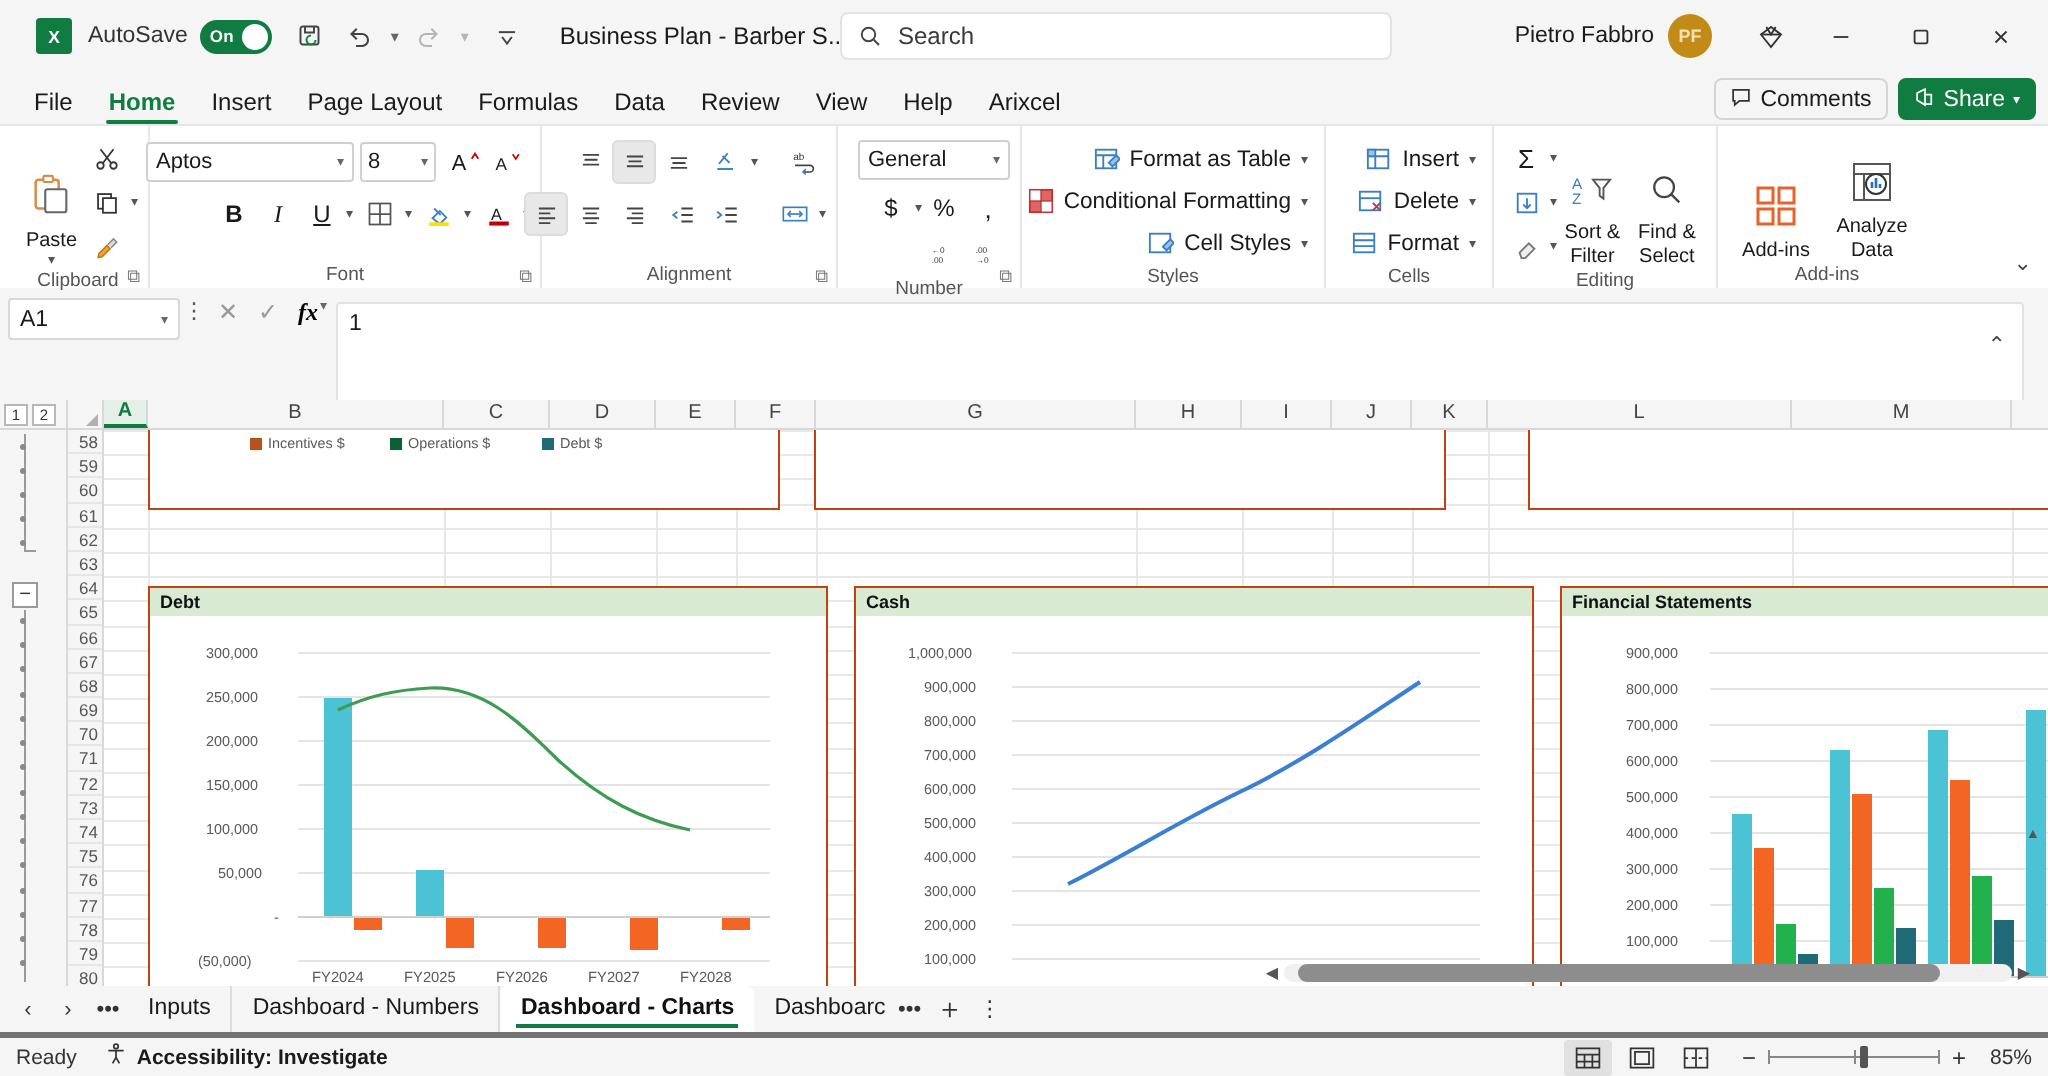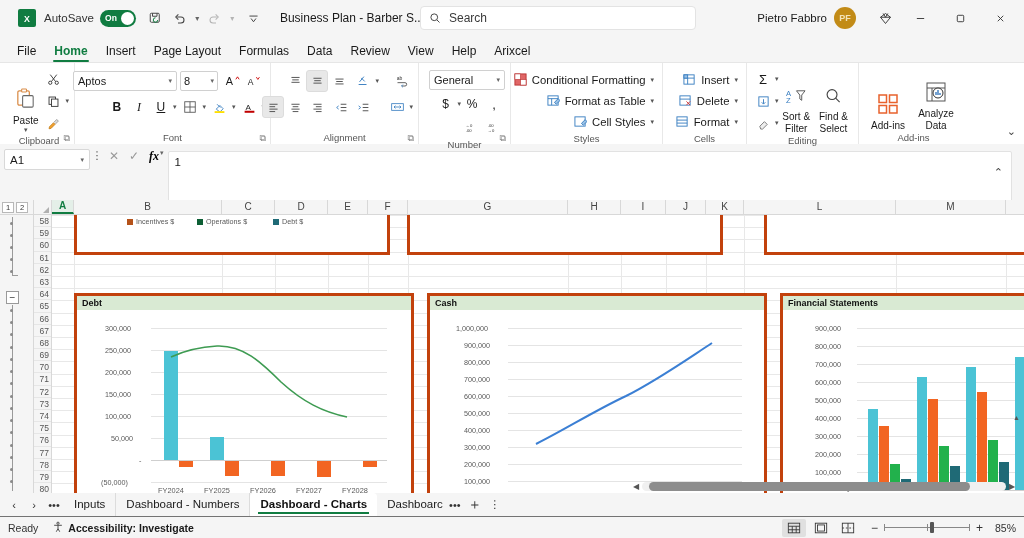--- a/index.html
+++ b/index.html
@@ -188,21 +188,21 @@
     height: 12.2px; font-size: 8.5px; color: #555; text-align: right; padding-right: 2px;
     line-height: 12.2px; border-bottom: 1px solid #e6e6e6; cursor: pointer;
   }
   .sheet { flex: 1; position: relative; background: #fff; overflow: hidden; }
   .gridlines { position: absolute; inset: 0; }
   .gl-h { position: absolute; left: 0; right: 0; height: 1px; background: #e8e8e8; }
   .gl-v { position: absolute; top: 0; bottom: 0; width: 1px; background: #e8e8e8; }
 
   
   .chart-card {
-    position: absolute; background: #fff; border: 3px solid #c2410c;
+    position: absolute; background: #fff; border: 1px solid #c2410c;
   }
   .card-title {
     background: #d9ead3; font-size: 9px; font-weight: 700; color: #111;
     padding: 2px 5px; font-family: "Liberation Sans", sans-serif;
   }
   .chart-area { position: relative; }
   .axlabel { position: absolute; font-size: 7.2px; color: #595959; font-family: "Liberation Sans", sans-serif; white-space: nowrap; }
   .catlabel { position: absolute; font-size: 7.4px; color: #595959; white-space: nowrap; }
   .grid-h { position: absolute; height: 1px; background: #e4e4e4; }
   .bar { position: absolute; }
@@ -236,21 +236,21 @@
 
   
   .vscroll { position: absolute; right: 2px; top: 214px; width: 11px; height: 278px; }
   .vs-arrow { font-size: 7px; color: #555; text-align: center; cursor: pointer; }
   .vs-thumb { position: absolute; left: 1px; top: 105px; width: 9px; height: 66px; background: #8d8d8d; border-radius: 5px; cursor: grab;}
 
   
   .statusbar {
     position: absolute; left: 0; bottom: 0; width: 1024px; height: 22px;
     background: #f5f5f5; display: flex; align-items: center; padding: 0 8px;
-    border-top: 1px solid #737373;
+    border-top: 3px solid #737373;
   }
   .st-text { font-size: 10.5px; color: #333; margin-right: 14px; }
   .st-acc { font-size: 10.5px; color: #1a1a1a; font-weight: 600; display: flex; align-items: center; gap: 4px; cursor: pointer;}
   .st-right { margin-left: auto; display: flex; align-items: center; gap: 3px; }
   .viewbtn {
     width: 24px; height: 18px; display: flex; align-items: center; justify-content: center;
     cursor: pointer; border-radius: 2px; color: #333;
   }
   .viewbtn.on { background: #e0e0e0; }
   .zoom-slider { display: flex; align-items: center; gap: 6px; margin-left: 8px; }
@@ -355,20 +355,40 @@
     <div class="rtab active">Home</div>
     <div class="rtab">Insert</div>
     <div class="rtab">Page Layout</div>
     <div class="rtab">Formulas</div>
     <div class="rtab">Data</div>
     <div class="rtab">Review</div>
     <div class="rtab">View</div>
     <div class="rtab">Help</div>
     <div class="rtab">Arixcel</div>
 
+    <div class="tabs-right">
+      <div class="comments-btn">
+        <span>
+          <svg width="11" height="11" viewBox="0 0 14 14" fill="none" stroke="#333" stroke-width="1.1">
+              <path d="M2 2.5h10v7H6l-3 2.5V9.5H2z"></path>
+            </svg>
+        </span>
+        <span>Comments</span>
+      </div>
+      <div class="share-btn">
+        <span>
+          <svg width="11" height="11" viewBox="0 0 14 14" fill="none" stroke="#fff" stroke-width="1.1">
+              <path d="M2 9V4.5l5-2.5v10z"></path>
+              <path d="M7 5.5h4v6H7"></path>
+            </svg>
+        </span>
+        <span>Share</span>
+        <span style="font-size:7px">▾</span>
+      </div>
+    </div>
   </div>
 
   <div class="ribbon">
 
     <div class="rgroup" style="width:70px">
       <div class="rgroup-body">
         <div class="bigbtn">
           <span>
             <svg width="23" height="23" viewBox="0 0 24 24" fill="none">
                 <rect x="4" y="4" width="12" height="15" rx="1.5" fill="#fff" stroke="#d98b46" stroke-width="1.3"></rect>
@@ -581,38 +601,38 @@
         </div>
       </div>
       <div class="rgroup-label">Number</div>
       <span class="dialog-launcher">⧉</span>
     </div>
 
     <div class="rgroup" style="width:152px">
       <div class="rgroup-body" style="flex-direction:column;padding-top:3px">
         <div class="menuitem">
           <span class="mi-ico">
+            <svg width="13" height="13" viewBox="0 0 14 14" fill="none" stroke="#3a7fc1" stroke-width="1">
+                <rect x="1" y="2" width="11" height="10"></rect>
+                <path d="M1 5h11M5 5v7"></path>
+                <path d="M8 9l4-4 2 2-4 4z" fill="#9bc2e6"></path>
+              </svg>
+          </span>
+          <span>Format as Table</span>
+          <span class="caret">▾</span>
+        </div>
+        <div class="menuitem">
+          <span class="mi-ico">
             <svg width="13" height="13" viewBox="0 0 14 14">
                 <rect x="1" y="1" width="12" height="12" fill="#e06666" stroke="#b33"></rect>
                 <rect x="1" y="1" width="6" height="6" fill="#fff" stroke="#b33" stroke-width=".7"></rect>
                 <rect x="7" y="7" width="6" height="6" fill="#fff" stroke="#b33" stroke-width=".7"></rect>
               </svg>
           </span>
           <span>Conditional Formatting</span>
-          <span class="caret">▾</span>
-        </div>
-        <div class="menuitem">
-          <span class="mi-ico">
-            <svg width="13" height="13" viewBox="0 0 14 14" fill="none" stroke="#3a7fc1" stroke-width="1">
-                <rect x="1" y="2" width="11" height="10"></rect>
-                <path d="M1 5h11M5 5v7"></path>
-                <path d="M8 9l4-4 2 2-4 4z" fill="#9bc2e6"></path>
-              </svg>
-          </span>
-          <span>Format as Table</span>
           <span class="caret">▾</span>
         </div>
         <div class="menuitem">
           <span class="mi-ico">
             <svg width="13" height="13" viewBox="0 0 14 14" fill="none" stroke="#3a7fc1" stroke-width="1">
                 <rect x="1" y="2" width="11" height="10"></rect>
                 <path d="M8 9l4-4 2 2-4 4z" fill="#9bc2e6"></path>
               </svg>
           </span>
           <span>Cell Styles</span>

